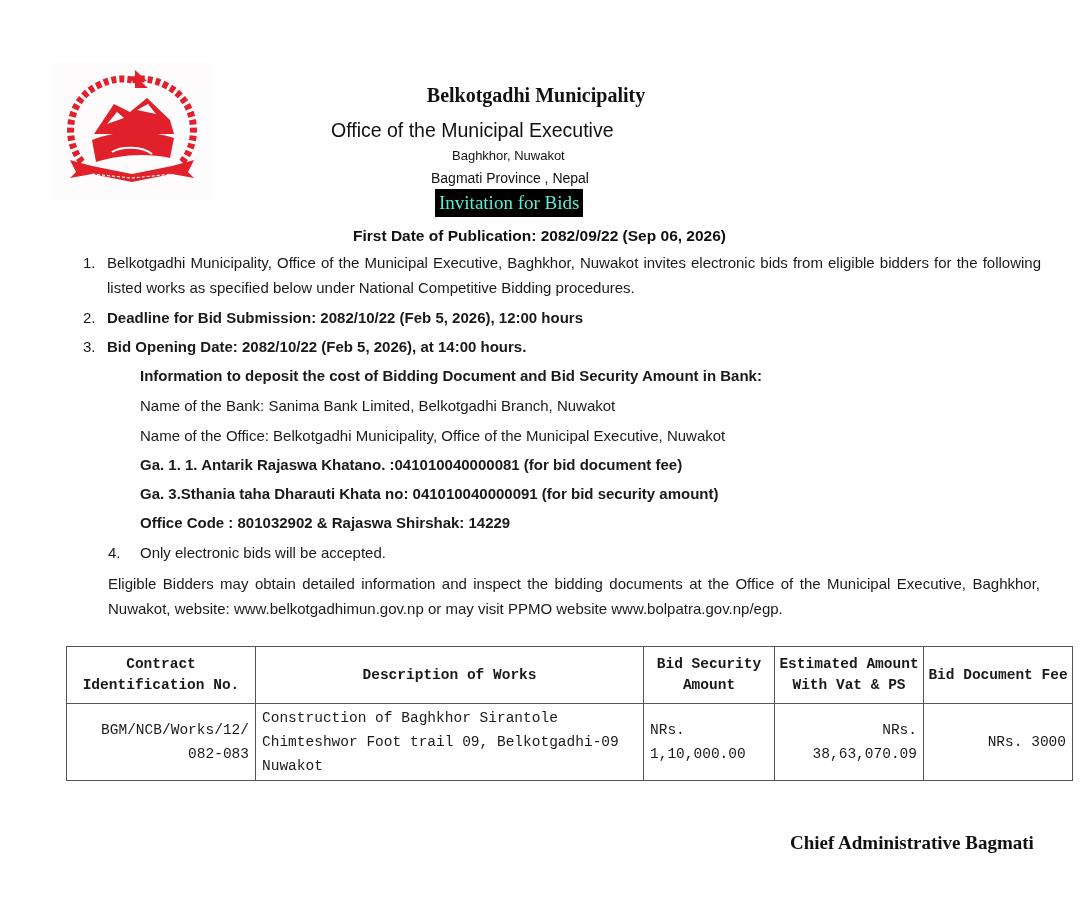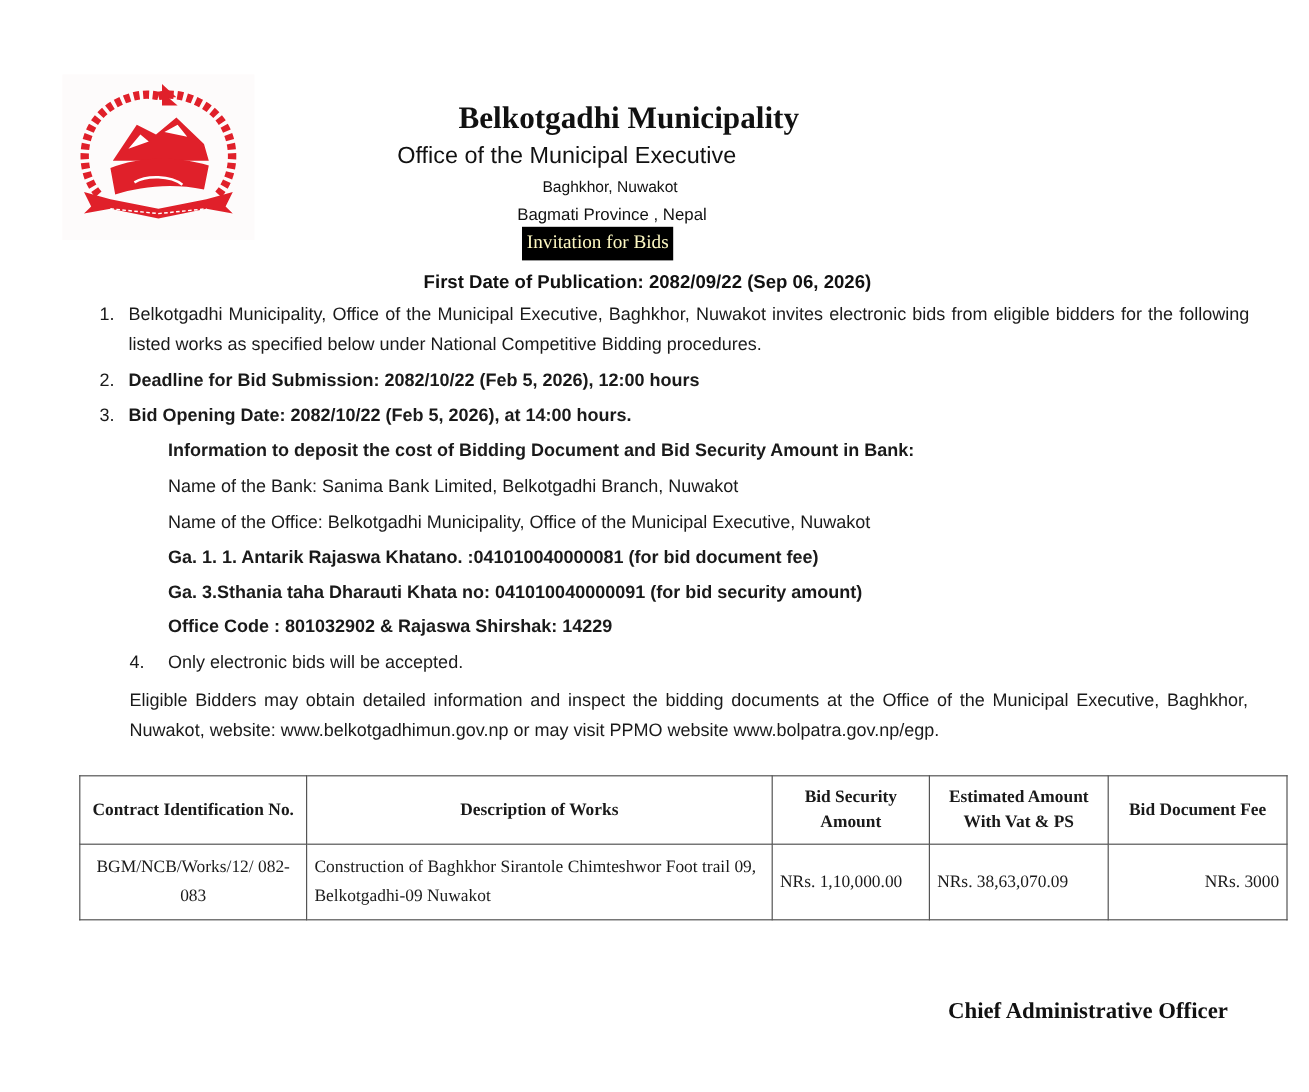--- a/index.html
+++ b/index.html
@@ -1,45 +1,45 @@
 <!DOCTYPE html>
 <html><head>
 <meta charset="utf-8">
 <style>
   html, body { margin: 0; padding: 0; background: #ffffff; }
   body { width: 1091px; height: 910px; position: relative; overflow: hidden; color: #111; font-family: "Liberation Sans", sans-serif; }
   .abs { position: absolute; }
   .emblem { left: 52px; top: 62px; width: 160px; height: 138px; background: #fdfbfb; }
   .emblem svg { width: 100%; height: 100%; }
-  .title { left: 0; width: 1040px; top: 84px; text-align: center; font-family: "Liberation Serif", serif; font-weight: bold; font-size: 26px; padding-left: 4px; }
+  .title { left: 0; width: 1040px; top: 84px; text-align: center; font-family: "Liberation Serif", serif; font-weight: bold; font-size: 20px; padding-left: 16px; }
   .title span { display: inline-block; margin-left: 0; }
   .h-office { left: 331px; top: 119px; font-weight: normal; font-size: 19.5px; }
   .h-addr1 { left: 452px; top: 148px; font-size: 13px; }
   .h-addr2 { left: 431px; top: 170px; font-size: 14px; }
-  .ifb { left: 435px; top: 189px; background: #000; color: #fef9c3; font-family: "Liberation Serif", serif; font-size: 16px; padding: 0 4px; line-height: 28px; }
+  .ifb { left: 435px; top: 189px; background: #000; color: #5eead4; font-family: "Liberation Serif", serif; font-size: 19px; padding: 0 4px; line-height: 28px; }
   .pubdate { left: 353px; top: 227px; font-weight: bold; font-size: 15.5px; font-family: "Liberation Sans", sans-serif; }
   .body-txt { font-family: "Liberation Sans", sans-serif; font-size: 15px; color: #1a1a1a; }
   .p1 { left: 83px; top: 250px; width: 958px; line-height: 25px; }
   .p1 .n { position: absolute; left: 0; top: 0; }
   .p1 .t { margin-left: 24px; text-align: justify; text-align-last: left; }
   .p2 { left: 83px; top: 309px; font-weight: bold; }
   .p3 { left: 83px; top: 338px; font-weight: bold; }
   .n-lab { display: inline-block; width: 24px; font-weight: normal; }
   .bank { left: 140px; }
   .bold { font-weight: bold; }
   .p4 { left: 108px; top: 544px; }
   .p5 { left: 108px; top: 572px; width: 932px; line-height: 24.5px; text-align: justify; }
-  table.bids { position: absolute; left: 66px; top: 646px; width: 1007px; border-collapse: collapse; font-family: Liberation Serif, serif; font-size: 14.5px; color: #1a1a1a; }
+  table.bids { position: absolute; left: 66px; top: 646px; width: 1007px; border-collapse: collapse; font-family: Liberation Mono, monospace; font-size: 14.5px; color: #1a1a1a; }
   table.bids th, table.bids td { border: 1.5px solid #555; padding: 2px 6px; vertical-align: middle; }
   table.bids th { font-weight: bold; text-align: center; height: 52px; line-height: 21px; padding: 2px 2px; }
   table.bids td { height: 58px; line-height: 24px; }
-  .c-id { width: 176px; text-align: center; }
+  .c-id { width: 176px; text-align: right; }
   .c-desc { width: 375px; text-align: left; }
   .c-sec { width: 118px; text-align: left; }
-  .c-est { width: 136px; text-align: left; }
+  .c-est { width: 136px; text-align: right; }
   .c-fee { text-align: right; }
   .sig { left: 790px; top: 832px; font-family: "Liberation Serif", serif; font-weight: bold; font-size: 19px; }
 </style>
 </head>
 <body>
 
 <div class="abs emblem">
   <svg viewBox="0 0 160 138">
     <g fill="none" stroke="#e0202a" stroke-width="7" stroke-dasharray="5 3">
       <path d="M30 100 C12 80 14 40 45 24 C60 16 72 16 80 18"></path>
@@ -99,13 +99,13 @@
     <tr>
       <td class="c-id">BGM/NCB/Works/12/ 082-083</td>
       <td class="c-desc">Construction of Baghkhor Sirantole Chimteshwor Foot trail 09, Belkotgadhi-09 Nuwakot</td>
       <td class="c-sec">NRs. 1,10,000.00</td>
       <td class="c-est">NRs. 38,63,070.09</td>
       <td class="c-fee">NRs. 3000</td>
     </tr>
   </tbody>
 </table>
 
-<div class="abs sig">Chief Administrative Officer</div>
+<div class="abs sig">Chief Administrative Bagmati</div>
 
 </body></html>

